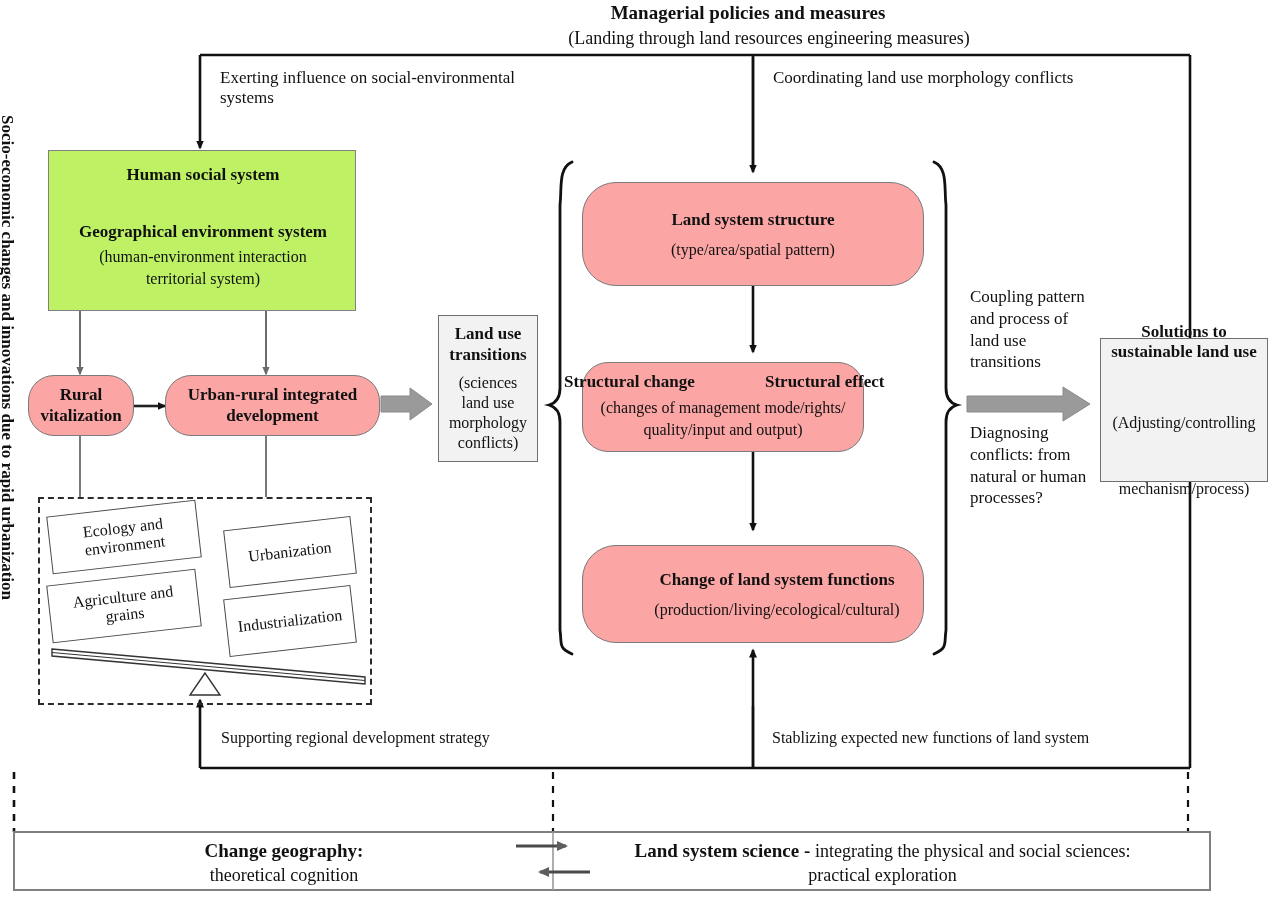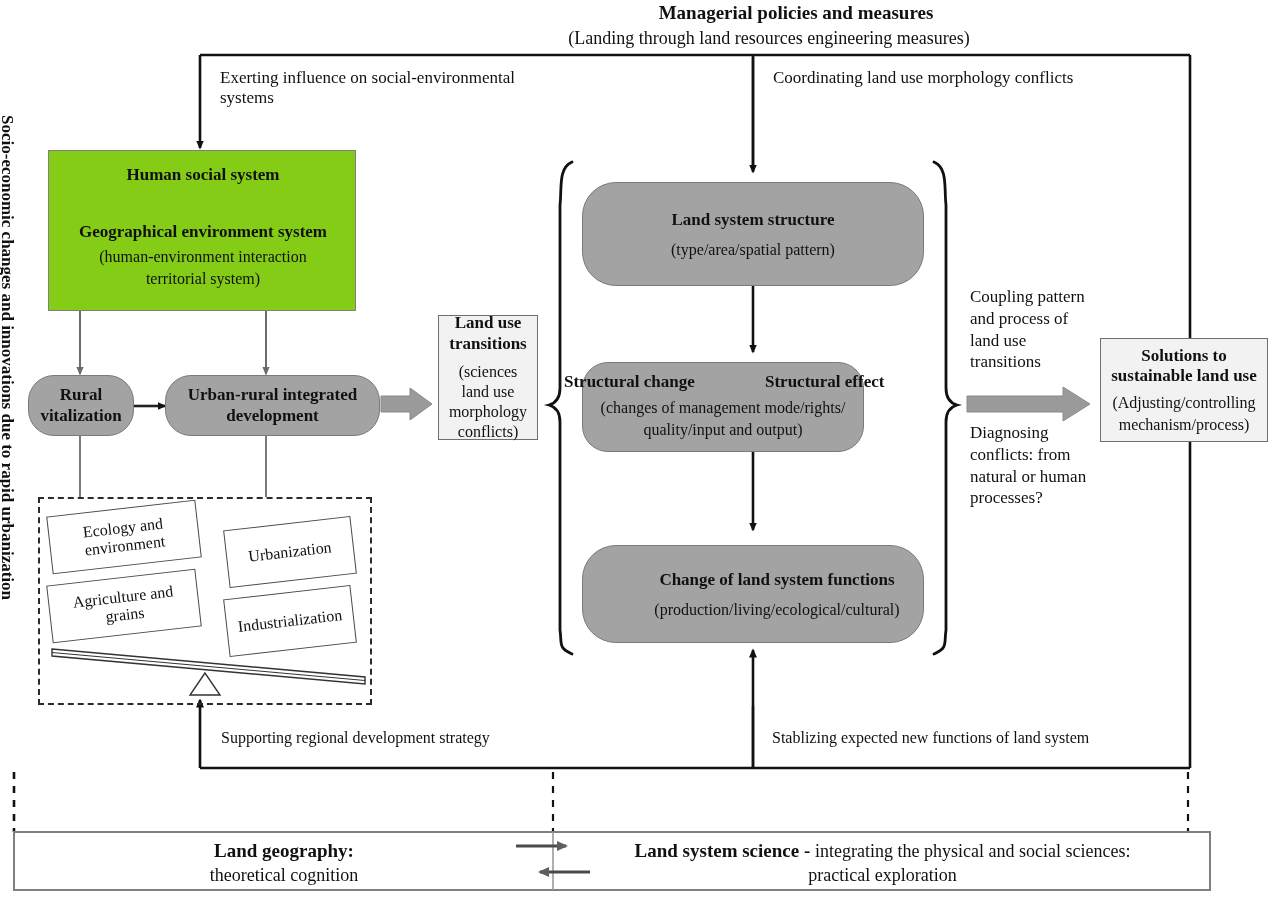--- a/index.html
+++ b/index.html
@@ -3,22 +3,22 @@
 <meta charset="utf-8">
 <style>
   html,body{margin:0;padding:0;background:#ffffff;}
   body{font-family:"Liberation Serif","DejaVu Serif",serif;color:#111;}
   #stage{position:relative;width:1269px;height:897px;overflow:hidden;background:#fff;}
   #svglayer{position:absolute;left:0;top:0;width:1269px;height:897px;}
   .abs{position:absolute;box-sizing:border-box;}
   .txt{position:absolute;box-sizing:border-box;line-height:1.18;}
   .ctr{text-align:center;}
   .b{font-weight:bold;}
-  .boxfill{background:#84cc16;border:1.4px solid #808080;}
-  .roundbox{background:#a3a3a3;border:1.6px solid #7a7a7a;border-radius:34px;
+  .boxfill{background:#bef264;border:1.4px solid #808080;}
+  .roundbox{background:#fca5a5;border:1.6px solid #7a7a7a;border-radius:34px;
             display:flex;flex-direction:column;align-items:center;justify-content:center;}
   .plainbox{background:#ffffff;border:1.2px solid #4a4a4a;
             display:flex;align-items:center;justify-content:center;text-align:center;}
   .sqbox{background:#f2f2f2;border:1.4px solid #6f6f6f;
             display:flex;flex-direction:column;align-items:center;justify-content:center;text-align:center;}
   .dashbox{border:2px dashed #2b2b2b;background:transparent;}
   .vlabel{position:absolute;font-weight:bold;white-space:nowrap;
           transform-origin:0 0;}
   .botcell{position:absolute;box-sizing:border-box;text-align:center;}
 </style>
@@ -107,21 +107,21 @@
     <path d="M1188,772 L1188,832" stroke="#111" stroke-width="2.2" fill="none" stroke-dasharray="7 7"></path>
 
     <rect x="14" y="832" width="1196" height="58" fill="none" stroke="#808080" stroke-width="2"></rect>
 
     <path d="M553,832 L553,890" stroke="#9a9a9a" stroke-width="1.6" fill="none"></path>
 
     <path d="M516,846 L566,846" stroke="#4a4a4a" stroke-width="3" fill="none" marker-end="url(#ah-gray)"></path>
     <path d="M590,872 L540,872" stroke="#4a4a4a" stroke-width="3" fill="none" marker-end="url(#ah-gray)"></path>
   </svg>
 
-  <div class="txt ctr b" style="left:496px;top:2px;width:600px;font-size:19px;">Managerial policies and measures</div>
+  <div class="txt ctr b" style="left:448px;top:2px;width:600px;font-size:19px;">Managerial policies and measures</div>
   <div class="txt ctr" style="left:469px;top:28px;width:600px;font-size:18px;">(Landing through land resources engineering measures)</div>
 
   <div class="vlabel" style="left:17px;top:115px;font-size:17px;transform:rotate(90deg);">Socio-economic changes and innovations due to rapid urbanization</div>
 
   <div class="txt" style="left:220px;top:68px;width:330px;font-size:17px;">Exerting influence on social-environmental systems</div>
   <div class="txt" style="left:773px;top:68px;width:400px;font-size:17px;">Coordinating land use morphology conflicts</div>
 
   <div class="abs boxfill" style="left:48px;top:150px;width:308px;height:161px;">
     <div class="txt ctr b" style="left:0;top:14px;width:308px;font-size:17px;">Human social system</div>
     <div class="txt ctr b" style="left:0;top:71px;width:308px;font-size:17px;">Geographical environment system</div>
@@ -149,21 +149,21 @@
   </div>
   <div class="abs plainbox" style="left:49px;top:577px;width:150px;height:58px;
        transform:rotate(-6.5deg);font-size:16px;padding:2px 4px;">
     <span>Agriculture and grains</span>
   </div>
   <div class="abs plainbox" style="left:226px;top:592px;width:128px;height:58px;
        transform:rotate(-6.5deg);font-size:16px;padding:2px 4px;">
     <span>Industrialization</span>
   </div>
 
-  <div class="abs sqbox" style="left:438px;top:315px;width:100px;height:125px;padding:6px 4px;">
+  <div class="abs sqbox" style="left:438px;top:315px;width:100px;height:147px;padding:6px 4px;">
     <div class="ctr b" style="font-size:17px;line-height:1.2;">Land use transitions</div>
     <div class="ctr" style="font-size:16px;line-height:1.25;margin-top:8px;">(sciences land use morphology conflicts)</div>
   </div>
 
   <div class="abs roundbox" style="left:582px;top:182px;width:342px;height:104px;">
     <div class="ctr b" style="font-size:17px;">Land system structure</div>
     <div class="ctr" style="font-size:16px;margin-top:11px;">(type/area/spatial pattern)</div>
   </div>
 
   <div class="abs roundbox" style="left:582px;top:362px;width:282px;height:90px;border-radius:26px;">
@@ -176,32 +176,32 @@
   </div>
 
   <div class="abs roundbox" style="left:582px;top:545px;width:342px;height:98px;padding-left:48px;">
     <div class="ctr b" style="font-size:17px;">Change of land system functions</div>
     <div class="ctr" style="font-size:16px;margin-top:11px;">(production/living/ecological/cultural)</div>
   </div>
 
   <div class="txt" style="left:970px;top:286px;width:124px;font-size:17px;line-height:1.28;">Coupling pattern and process of land use transitions</div>
   <div class="txt" style="left:970px;top:422px;width:128px;font-size:17px;line-height:1.28;">Diagnosing conflicts: from natural or human processes?</div>
 
-  <div class="abs sqbox" style="left:1100px;top:338px;width:168px;height:104px;padding:4px 3px;">
+  <div class="abs sqbox" style="left:1100px;top:338px;width:168px;height:144px;padding:4px 3px;gap:44px;">
     <div class="ctr b" style="font-size:17px;line-height:1.2;">Solutions to sustainable land use</div>
     <div class="ctr" style="font-size:16px;margin-top:8px;">(Adjusting/controlling</div>
     <div class="ctr" style="font-size:16px;margin-top:4px;">mechanism/process)</div>
   </div>
 
   <div class="txt" style="left:221px;top:729px;width:430px;font-size:16px;">Supporting regional development strategy</div>
   <div class="txt" style="left:772px;top:729px;width:420px;font-size:16px;">Stablizing expected new functions of land system</div>
 
   <div class="botcell" style="left:20px;top:840px;width:528px;">
     <div style="font-size:19px;">
-      <span class="b">Land geography</span><span class="b">:</span>
+      <span class="b">Change geography</span><span class="b">:</span>
     </div>
     <div style="font-size:18px;margin-top:3px;">theoretical cognition</div>
   </div>
 
   <div class="botcell" style="left:560px;top:840px;width:645px;">
     <div style="font-size:19px;">
       <span class="b">Land system science -</span>
       <span style="font-size:18px;">integrating the physical and social sciences:</span>
     </div>
     <div style="font-size:18px;margin-top:3px;">practical exploration</div>

